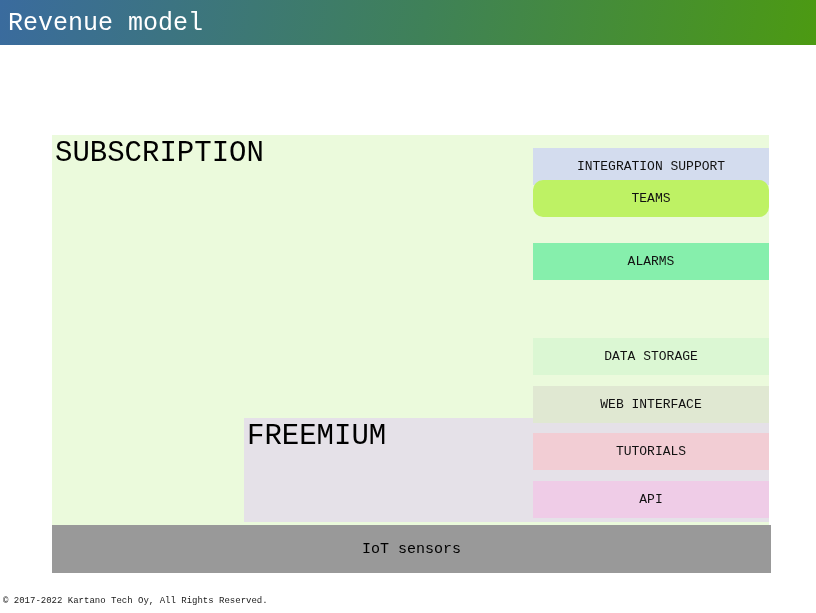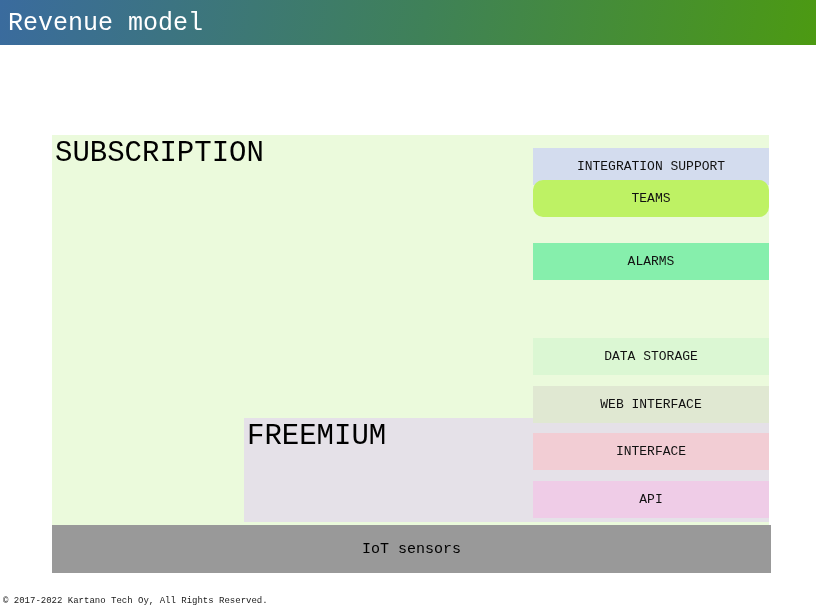--- a/index.html
+++ b/index.html
@@ -109,21 +109,21 @@
 
   <div class="feature" style="top: 338px; background-color: rgb(219, 247, 211);">
     <span>DATA STORAGE</span>
   </div>
 
   <div class="feature" style="top: 386px; background-color: rgb(224, 232, 210);">
     <span>WEB INTERFACE</span>
   </div>
 
   <div class="feature" style="top: 433px; background-color: rgb(242, 205, 212);">
-    <span>INTERFACE</span>
+    <span>TUTORIALS</span>
   </div>
 
   <div class="feature" style="top: 481px; background-color: rgb(239, 204, 231);">
     <span>API</span>
   </div>
 
   <div class="base-bar" style="background-color: rgb(153, 153, 153);">
     <span>IoT sensors</span>
   </div>
 

